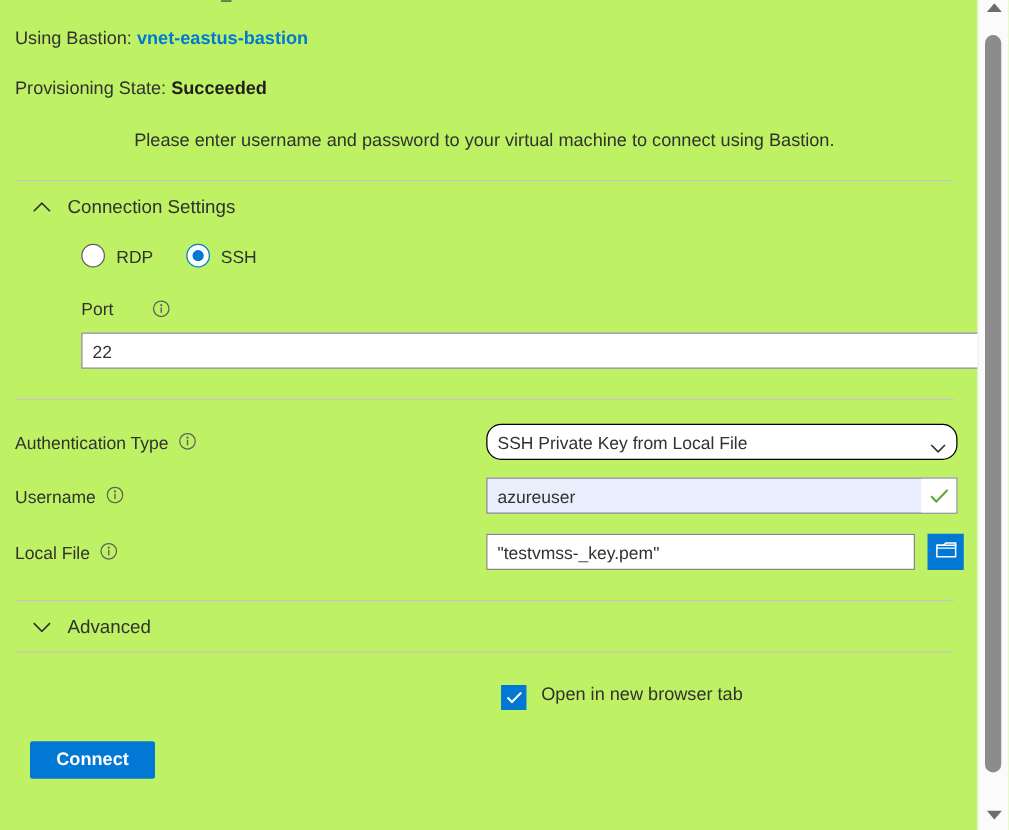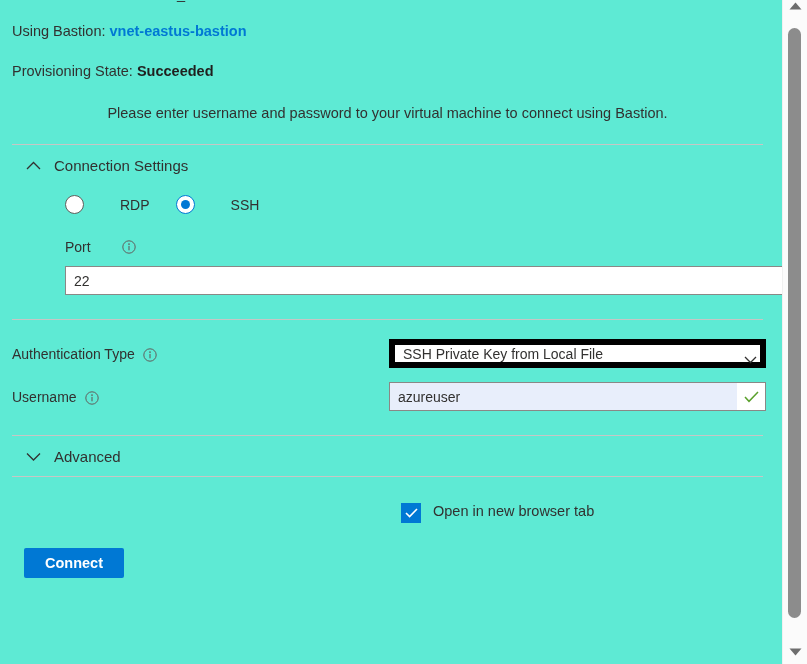--- a/index.html
+++ b/index.html
@@ -12,21 +12,21 @@
     font-family: "Liberation Sans", sans-serif;
     color: #323130;
     -webkit-font-smoothing: antialiased;
   }
 
   #app {
     position: relative;
     width: 807px;
     height: 664px;
     overflow: hidden;
-    background: #5eead4;
+    background: #bef264;
   }
 
   
   .content {
     position: absolute;
     left: 0;
     top: 0;
     width: 783px;
     height: 664px;
     box-sizing: border-box;
@@ -122,21 +122,20 @@
   .radio-row {
     display: flex;
     align-items: center;
     margin-top: 10px;
   }
   .radio-opt {
     display: flex;
     align-items: center;
     cursor: pointer;
     margin-right: 26px;
-    gap: 27px;
   }
   .radio-mark {
     width: 19px;
     height: 19px;
     border-radius: 50%;
     border: 1.5px solid #605e5c;
     box-sizing: border-box;
     background: #ffffff;
     position: relative;
     flex: 0 0 auto;
@@ -185,46 +184,46 @@
   
   .lc-row {
     display: flex;
     align-items: center;
     min-height: 29px;
   }
   .lc-label {
     width: 377px;
     flex: 0 0 auto;
     display: flex;
-    align-items: flex-end;
+    align-items: flex-start;
     font-size: 14px;
     color: #323130;
   }
   .lc-control { flex: 1 1 auto; position: relative; }
 
   
   .sel-wrap {
     position: relative;
     width: 377px;
     height: 29px;
   }
   .sel-wrap select {
     -webkit-appearance: none;
     appearance: none;
     width: 100%;
     height: 100%;
     box-sizing: border-box;
-    border: 6px solid #000000;
+    border: 1px solid #000000;
     background: #ffffff;
     font-family: "Liberation Sans", sans-serif;
     font-size: 14px;
     color: #323130;
     padding: 0 30px 0 8px;
     outline: none;
-    border-radius: 0;
+    border-radius: 12px;
     cursor: pointer;
   }
   .sel-chev {
     position: absolute;
     right: 9px;
     top: 50%;
     margin-top: -4px;
     pointer-events: none;
   }
 
@@ -458,20 +457,46 @@
           <span class="user-check">
             <svg width="15" height="12" viewBox="0 0 15 12">
                 <path d="M1 6 L5 10.3 L14 1" fill="none" stroke="#5aa02c" stroke-width="1.5"></path>
               </svg>
           </span>
         </div>
       </div>
     </div>
 
     
+    <div class="lc-row" style="margin-top:16px;">
+      <div class="lc-label">
+        <span>Local File</span>
+        <span class="info-icon">
+          <svg width="14" height="14" viewBox="0 0 14 14">
+              <circle cx="7" cy="7" r="6.2" fill="none" stroke="#605e5c" stroke-width="1"></circle>
+              <circle cx="7" cy="4.1" r="0.85" fill="#605e5c"></circle>
+              <rect x="6.45" y="5.9" width="1.1" height="4.4" fill="#605e5c"></rect>
+            </svg>
+        </span>
+      </div>
+      <div class="lc-control">
+        <div class="file-wrap">
+          <input type="text" class="txt-input file-input" value="&quot;testvmss-_key.pem&quot;" style="">
+          <button class="browse-btn" title="Browse">
+            <span>
+              <svg width="18" height="16" viewBox="0 0 18 16">
+                <path d="M1.5 4.2 L7 4.2 L8.6 2.4 L16.5 2.4 L16.5 5.2" fill="none" stroke="#ffffff" stroke-width="1.2"></path>
+                <rect x="1.5" y="4.2" width="15" height="9.2" fill="none" stroke="#ffffff" stroke-width="1.2"></rect>
+                <line x1="1.5" y1="6.4" x2="16.5" y2="6.4" stroke="#ffffff" stroke-width="1"></line>
+              </svg>
+            </span>
+          </button>
+        </div>
+      </div>
+    </div>
 
     <div class="divider" style="margin-top:24px;"></div>
 
     
     <div class="section-head">
       <span class="chev">
         <svg width="15" height="9" viewBox="0 0 15 9">
             <path d="M1 1.5 L7.5 8 L14 1.5" fill="none" stroke="#323130" stroke-width="1.3"></path>
           </svg>
       </span>

